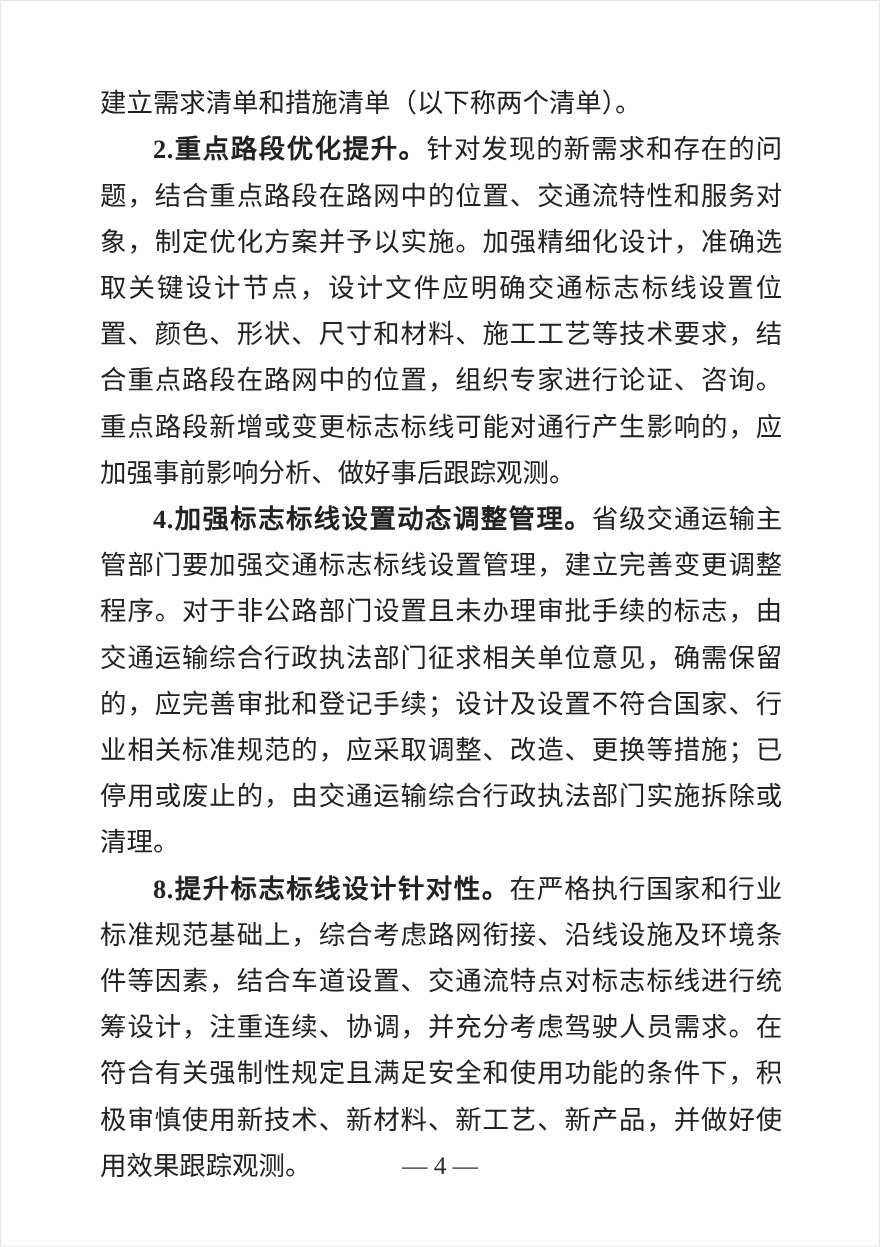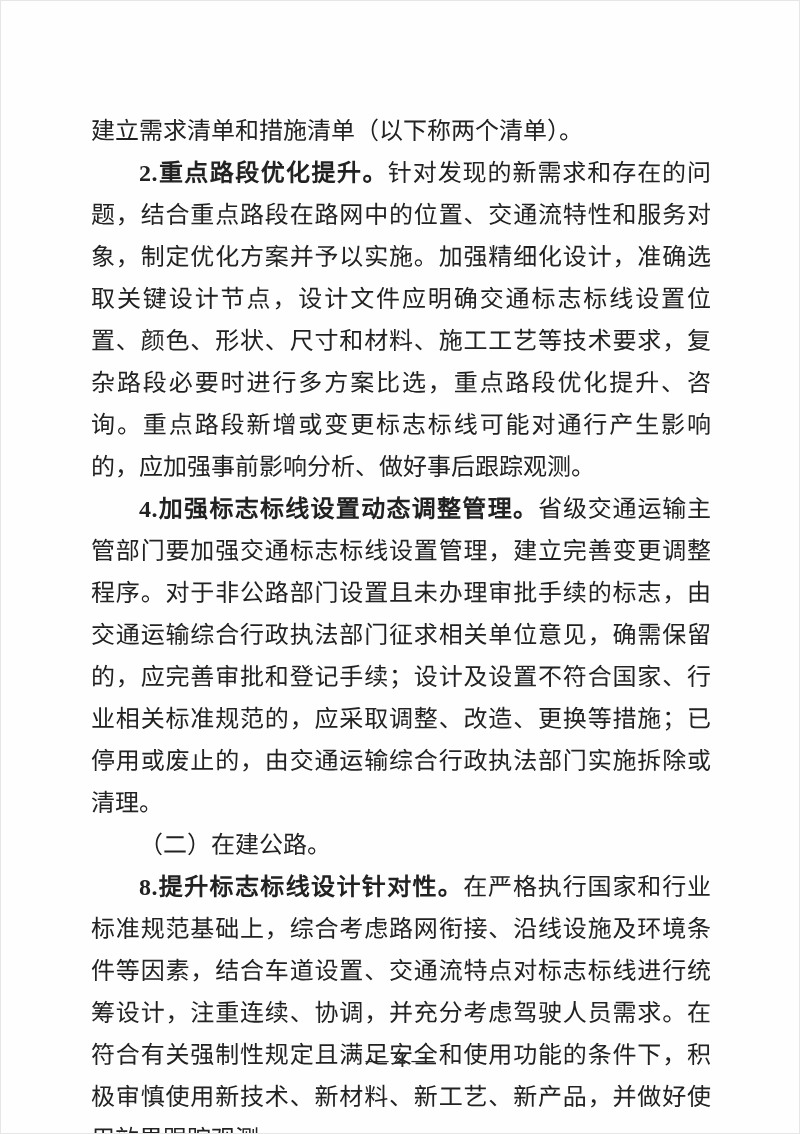--- a/index.html
+++ b/index.html
@@ -7,21 +7,21 @@
     padding: 0;
     background: #ffffff;
   }
   .page {
     position: relative;
     width: 800px;
     height: 1134px;
     box-sizing: border-box;
     background: #fefefe;
     border: 1px solid #e6e6e6;
-    padding: 109px 88px 0 90px;
+    padding: 73px 88px 0 90px;
     font-family: "Liberation Serif", "DejaVu Serif", serif;
     font-size: 24px;
     line-height: 42px;
     color: #222222;
     overflow: hidden;
   }
   .body-text p {
     margin: 0;
     text-align: justify;
     text-indent: 48px;
@@ -47,24 +47,23 @@
   }
 </style>
 </head>
 <body>
 
 <div class="page">
   <div class="body-text">
 
     <p class="no-indent"><b></b><span>建立需求清单和措施清单（以下称两个清单）。</span></p>
 
-    <p><b>2.重点路段优化提升。</b><span>针对发现的新需求和存在的问题，结合重点路段在路网中的位置、交通流特性和服务对象，制定优化方案并予以实施。加强精细化设计，准确选取关键设计节点，设计文件应明确交通标志标线设置位置、颜色、形状、尺寸和材料、施工工艺等技术要求，复杂路段必要时进行多方案比选，重点路段优化提升、咨询。重点路段新增或变更标志标线可能对通行产生影响的，应加强事前影响分析、做好事后跟踪观测。</span></p>
+    <p><b>2.重点路段优化提升。</b><span>针对发现的新需求和存在的问题，结合重点路段在路网中的位置、交通流特性和服务对象，制定优化方案并予以实施。加强精细化设计，准确选取关键设计节点，设计文件应明确交通标志标线设置位置、颜色、形状、尺寸和材料、施工工艺等技术要求，结合重点路段在路网中的位置，组织专家进行论证、咨询。重点路段新增或变更标志标线可能对通行产生影响的，应加强事前影响分析、做好事后跟踪观测。</span></p>
 
     <p><b>4.加强标志标线设置动态调整管理。</b><span>省级交通运输主管部门要加强交通标志标线设置管理，建立完善变更调整程序。对于非公路部门设置且未办理审批手续的标志，由交通运输综合行政执法部门征求相关单位意见，确需保留的，应完善审批和登记手续；设计及设置不符合国家、行业相关标准规范的，应采取调整、改造、更换等措施；已停用或废止的，由交通运输综合行政执法部门实施拆除或清理。</span></p>
 
-    <p><b></b><span>（二）在建公路。</span></p>
 
     <p><b>8.提升标志标线设计针对性。</b><span>在严格执行国家和行业标准规范基础上，综合考虑路网衔接、沿线设施及环境条件等因素，结合车道设置、交通流特点对标志标线进行统筹设计，注重连续、协调，并充分考虑驾驶人员需求。在符合有关强制性规定且满足安全和使用功能的条件下，积极审慎使用新技术、新材料、新工艺、新产品，并做好使用效果跟踪观测。</span></p>
 
   </div>
 
   <div class="page-footer">— 4 —</div>
 </div>
 
 </body></html>

